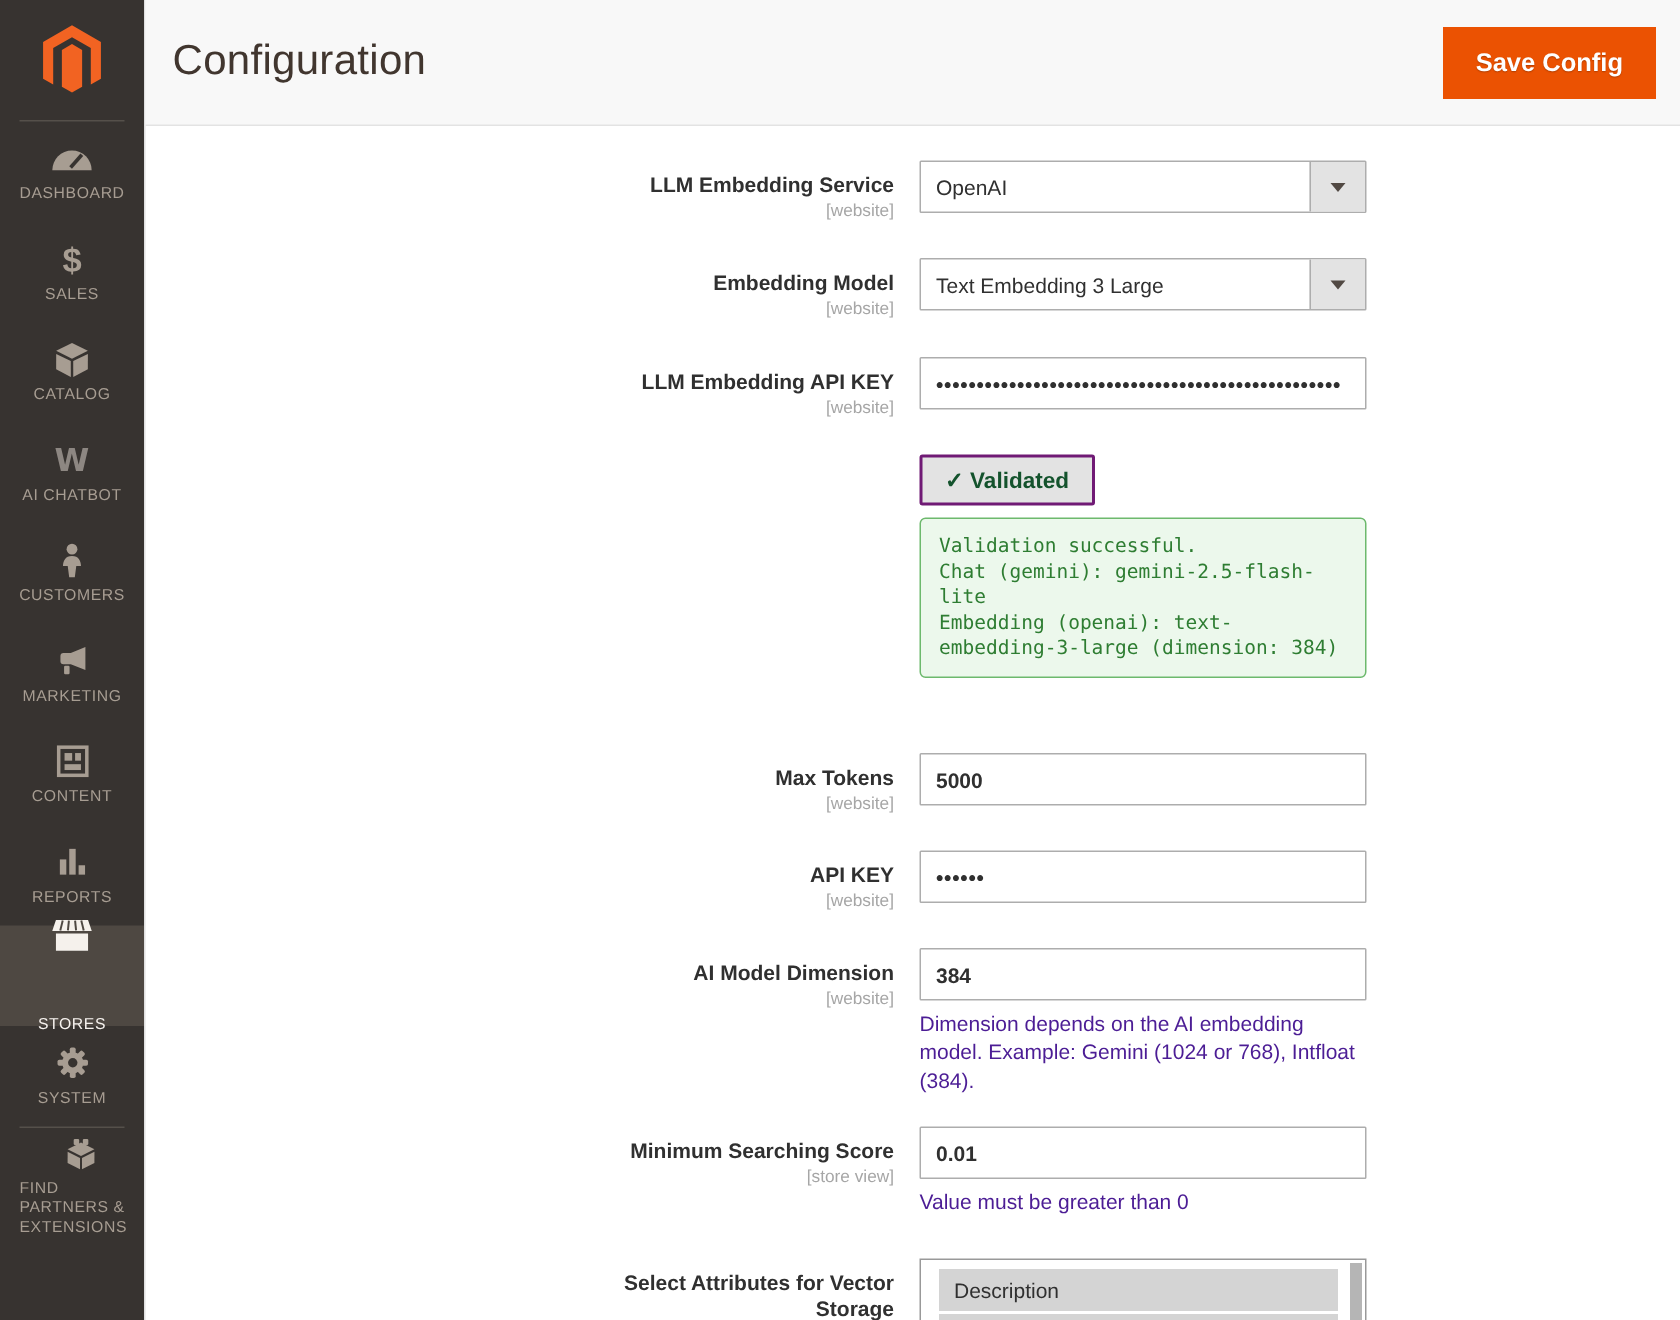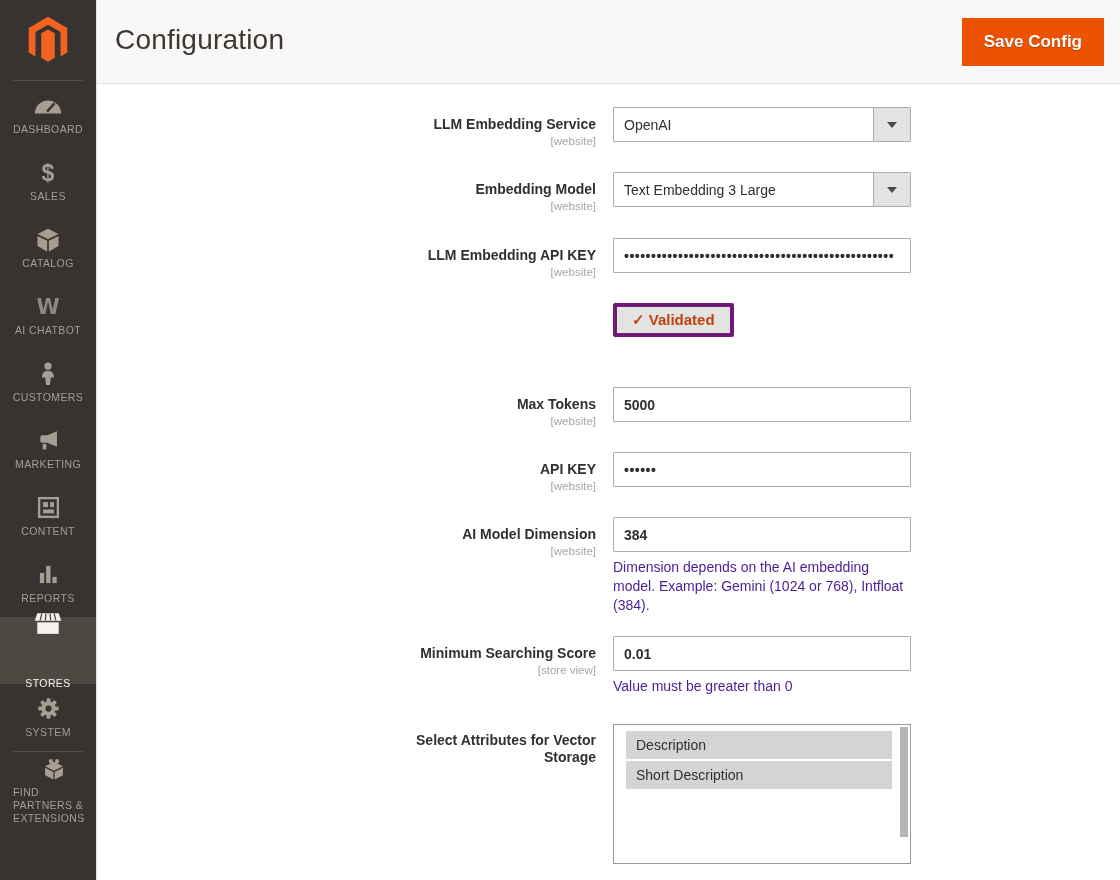--- a/index.html
+++ b/index.html
@@ -55,21 +55,21 @@
   .select-box { width: 298px; height: 35px; border: 1px solid #adadad; border-radius: 1px;
     background: #fff; position: relative; cursor: pointer; display: flex; align-items: center; }
   .select-value { font-size: 14px; color: #303030; padding-left: 10px; }
   .select-arrow { position: absolute; right: 0; top: 0; width: 37px; height: 33px;
     background: #e3e3e3; border-left: 1px solid #adadad; display: flex;
     align-items: center; justify-content: center; cursor: pointer; }
   .tri { width: 0; height: 0; border-left: 5px solid transparent;
     border-right: 5px solid transparent; border-top: 6px solid #514943; }
 
   .validated-btn { height: 34px; padding: 0 15px; background: #e3e3e3;
-    border: 4px solid #701a75; border-radius: 2px; color: #c2410c; font-size: 15px;
+    border: 2px solid #701a75; border-radius: 2px; color: #14532d; font-size: 15px;
     font-weight: bold; cursor: pointer; font-family: "Liberation Sans", sans-serif; }
 
   .validation-box { width: 298px; margin-top: 8px; background: #ecf8ec;
     border: 1px solid #6db96d; border-radius: 4px; padding: 10px 12px;
     font-family: "DejaVu Sans Mono", monospace; font-size: 13px; line-height: 17px;
     color: #2e7d32; white-space: pre-wrap; word-wrap: break-word; }
 
   .field-note { font-size: 14px; color: #4c1d95; line-height: 19px; margin-top: 6px;
     width: 298px; }
 
@@ -269,20 +269,23 @@
       </div>
       <div class="control-cell">
         <input class="text-input masked" type="text" value="••••••••••••••••••••••••••••••••••••••••••••••••••" style="">
       </div>
     </div>
 
     <div class="form-row mb50">
       <div class="label-cell"></div>
       <div class="control-cell">
         <button class="validated-btn">✓ Validated</button>
+        <div class="validation-box">Validation successful.
+Chat (gemini): gemini-2.5-flash-lite
+Embedding (openai): text-embedding-3-large (dimension: 384)</div>
       </div>
     </div>
 
     <div class="form-row mb25">
       <div class="label-cell">
         <span class="field-label">Max Tokens</span>
         <span class="field-scope">[website]</span>
       </div>
       <div class="control-cell">
         <input class="text-input" type="text" value="5000" style="">

